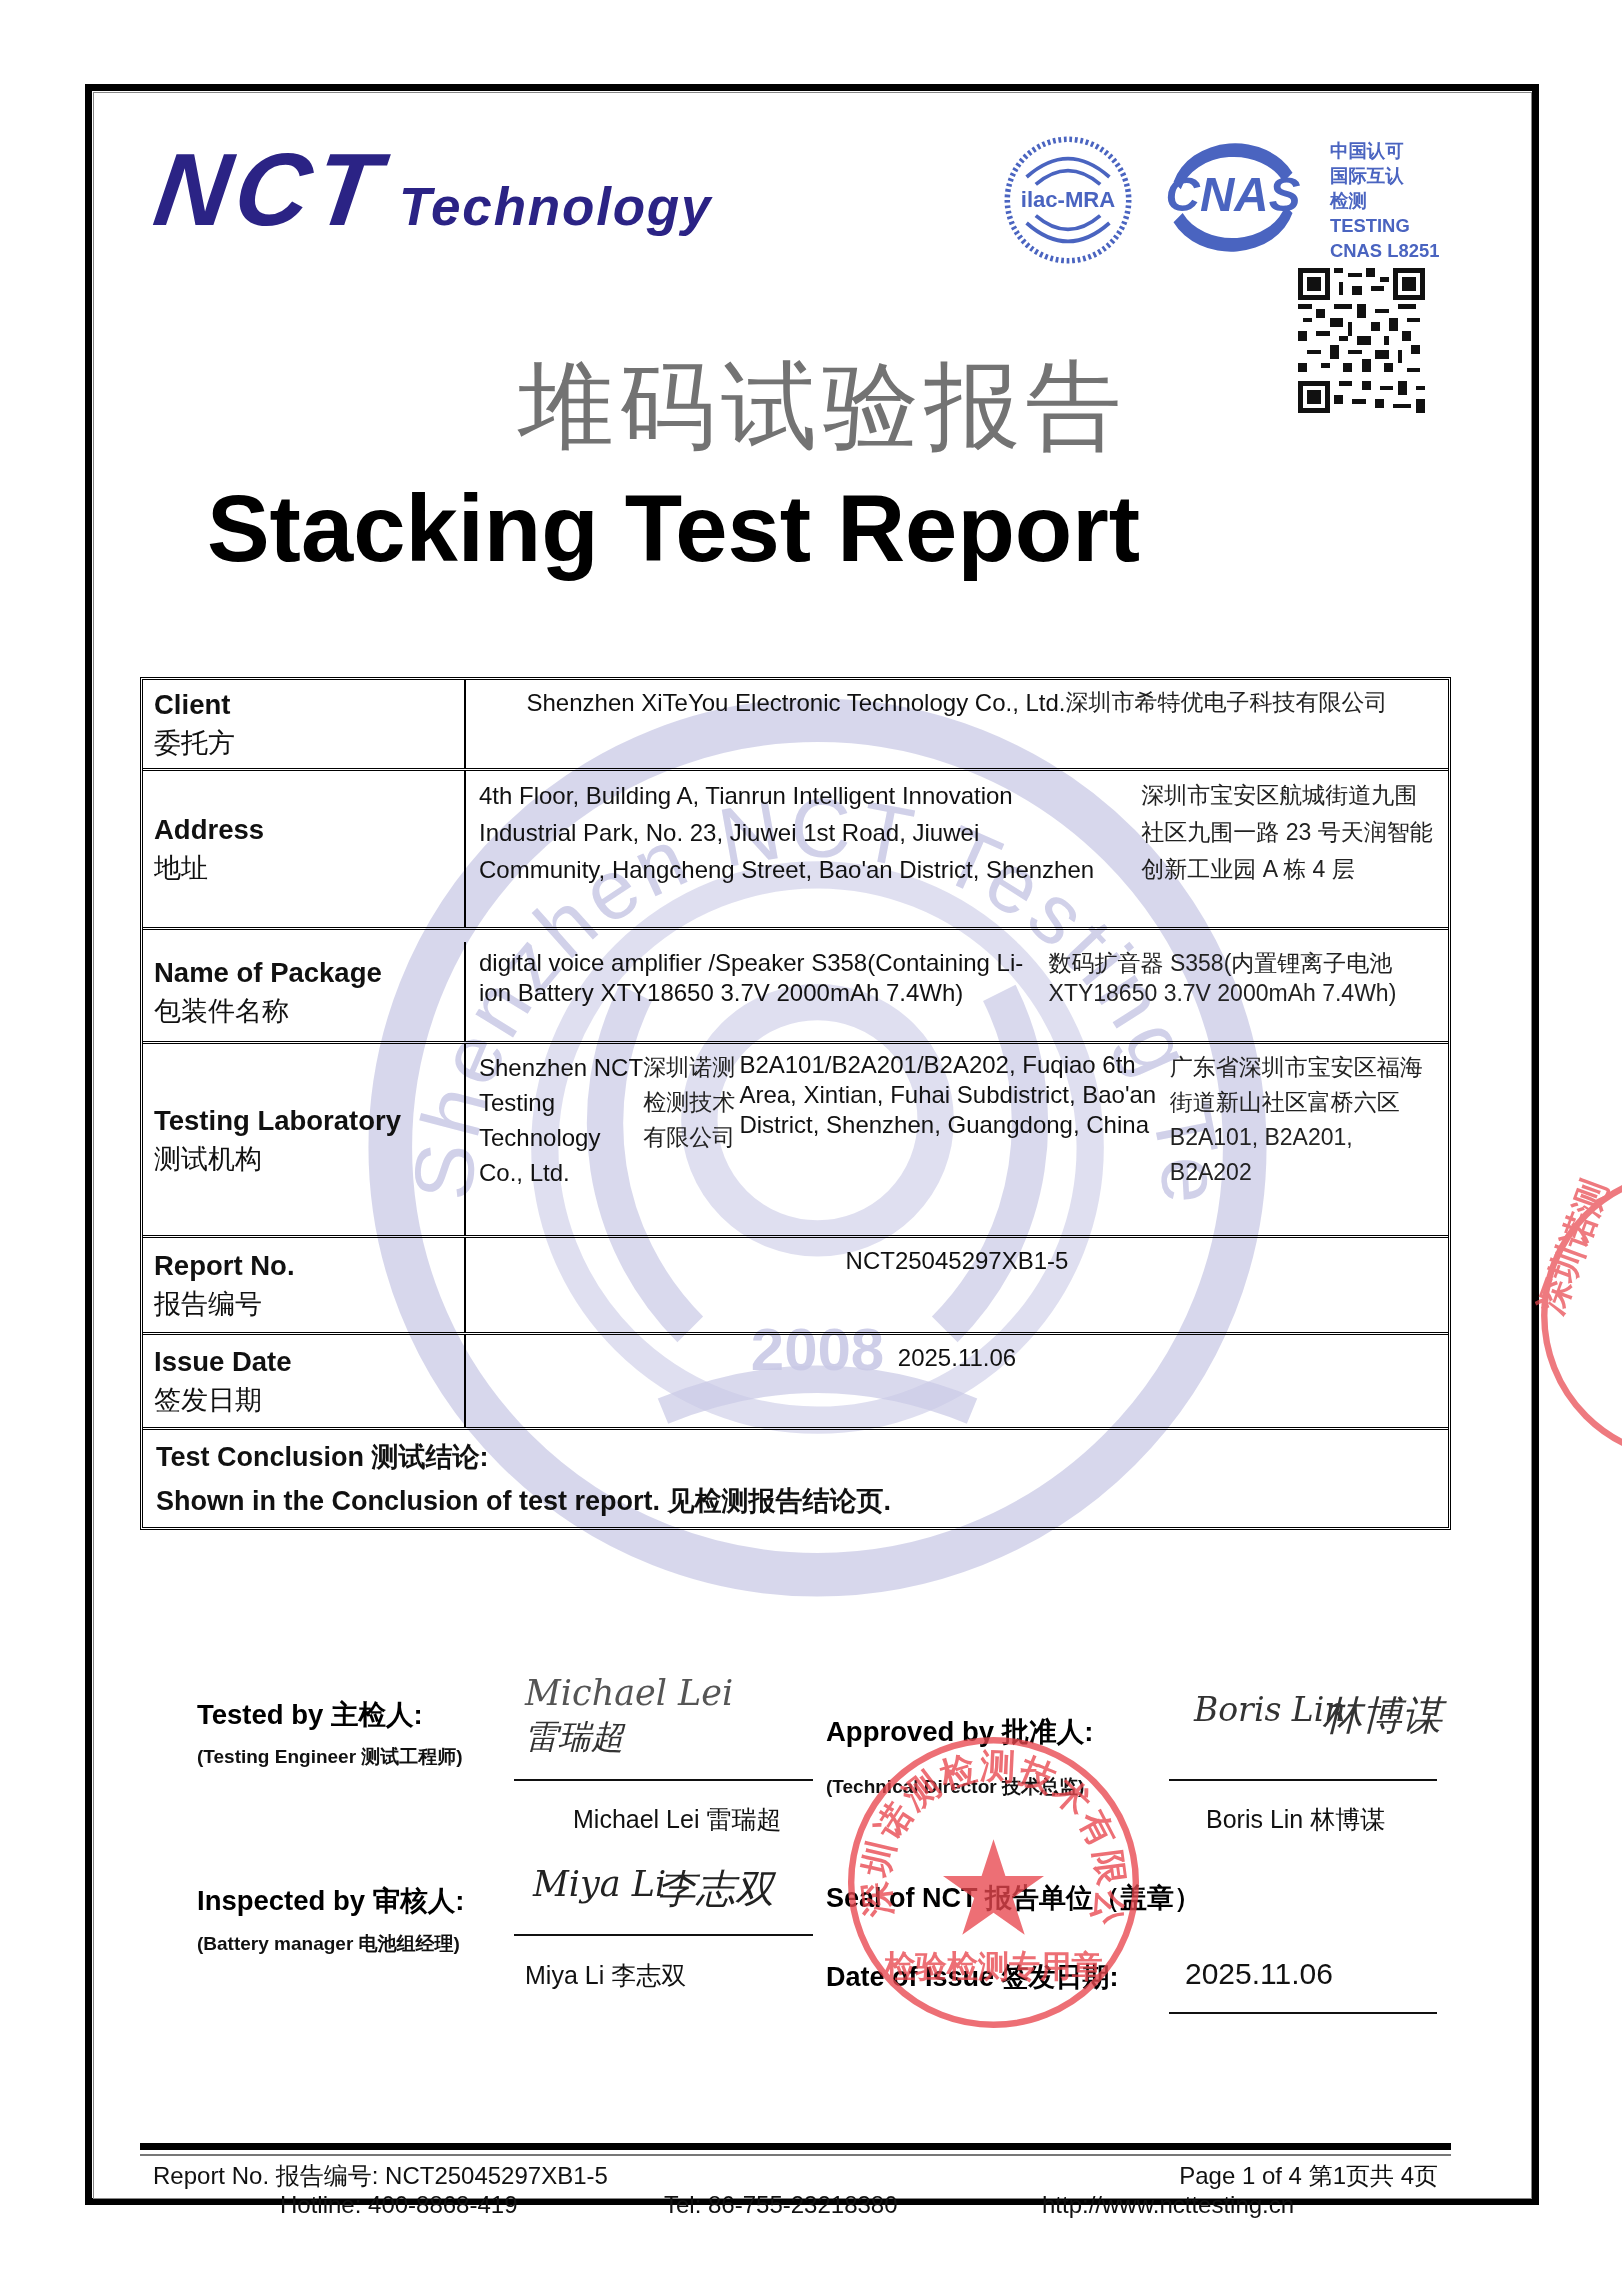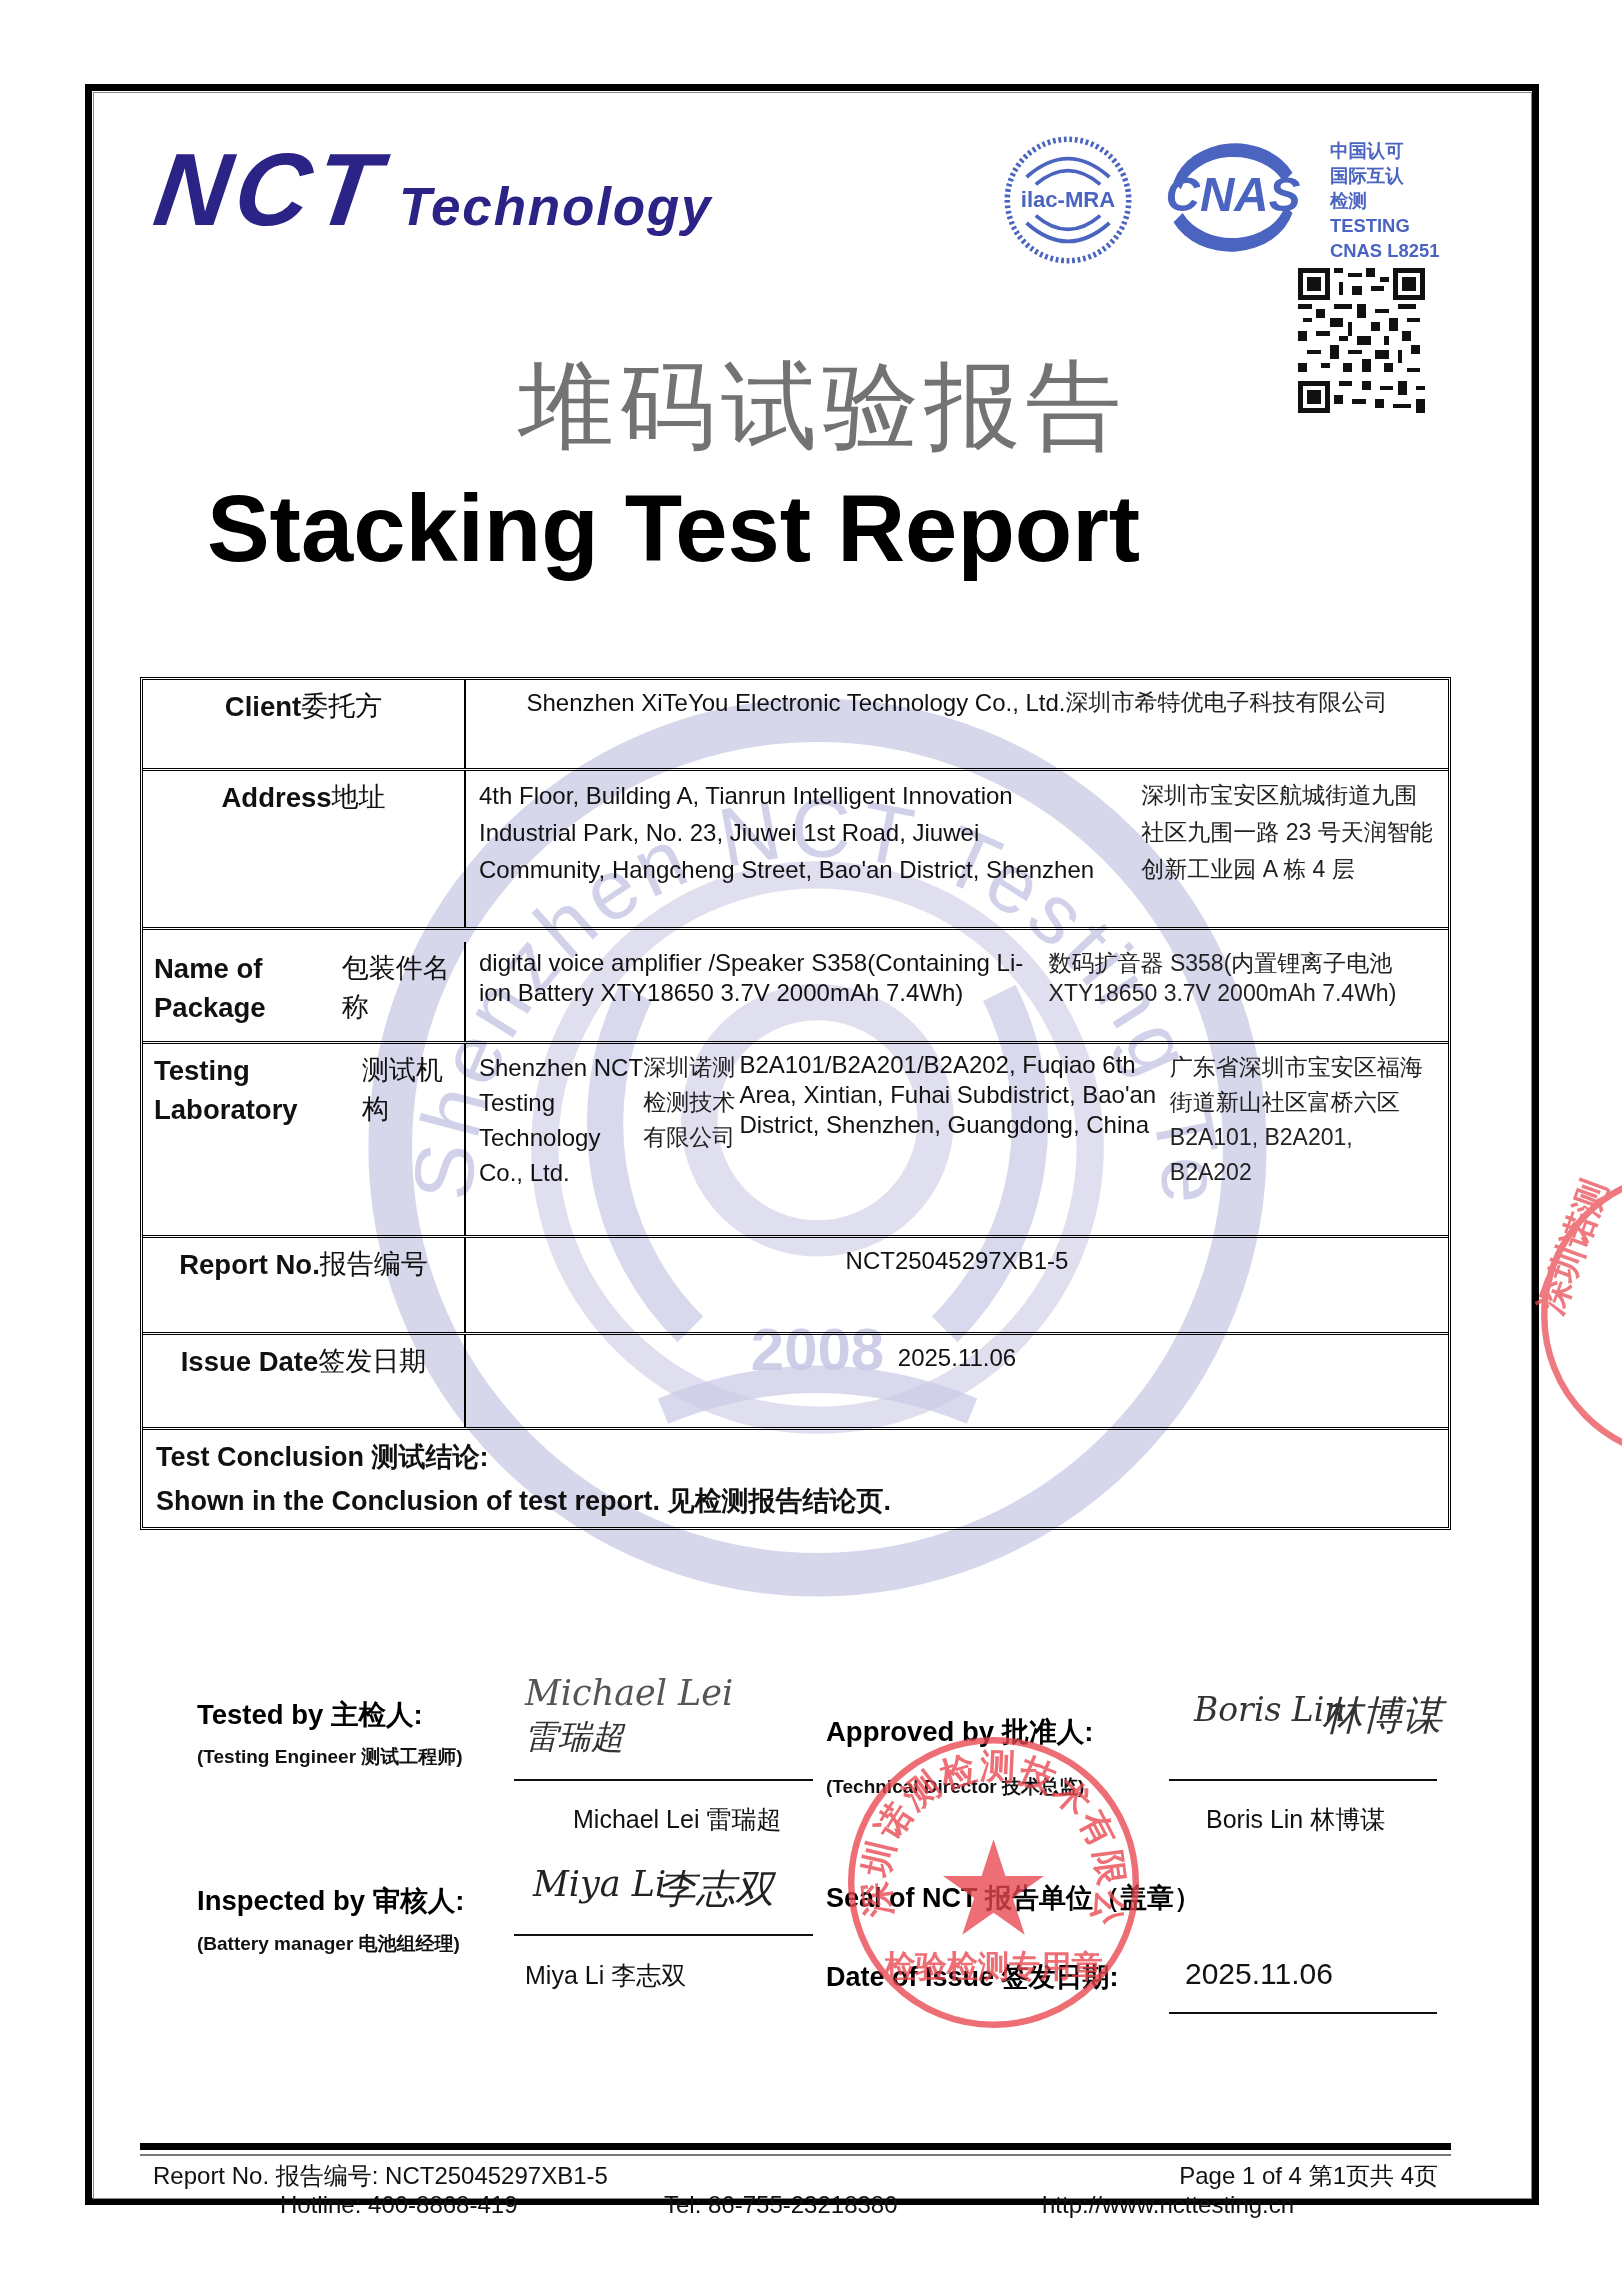--- a/index.html
+++ b/index.html
@@ -24,21 +24,21 @@
   .qr { position: absolute; left: 1297px; top: 268px; width: 129px; height: 145px; }
 
   
   .title-cn { position: absolute; left: 11px; top: 358px; width: 1623px; text-align: center; font-family: "DejaVu Serif", "Liberation Serif", serif; font-size: 96px; color: #737373; letter-spacing: 5.5px; line-height: 1; }
   .title-en { position: absolute; left: 0; top: 482px; width: 1347px; text-align: center; font-weight: bold; font-size: 94px; color: #000; line-height: 1; }
 
   
   .info-table { position: absolute; left: 140px; top: 677px; width: 1311px; border: 3.7px double #000; box-sizing: border-box; }
   .row { display: flex; border-bottom: 3.7px double #000; }
   .row:last-child { border-bottom: none; }
-  .cell-label { width: 323px; border-right: 2.8px solid #000; box-sizing: border-box; padding: 7.3px 11px; display: flex; flex-direction: row; justify-content: center; }
+  .cell-label { width: 323px; border-right: 2.8px solid #000; box-sizing: border-box; padding: 7.3px 11px; display: flex; flex-direction: column; justify-content: center; }
   .cell-value { flex: 1; padding: 5.5px 13px; display: flex; justify-content: center; font-size: 24px; line-height: 33px; color: #111; }
   .label-en { font-weight: bold; font-size: 27.5px; line-height: 39px; }
   .label-cn { font-size: 27px; line-height: 39px; }
   .val-cn { font-size: 23px; color: #222; }
   .row-full { padding: 9.2px 13px; }
   .concl-line { font-weight: bold; font-size: 27px; line-height: 44px; }
 
   
   .sig-label-en { position: absolute; font-weight: bold; font-size: 27.5px; color: #000; }
   .sig-sub { position: absolute; font-size: 19px; font-weight: bold; color: #111; line-height: 27.5px; }

